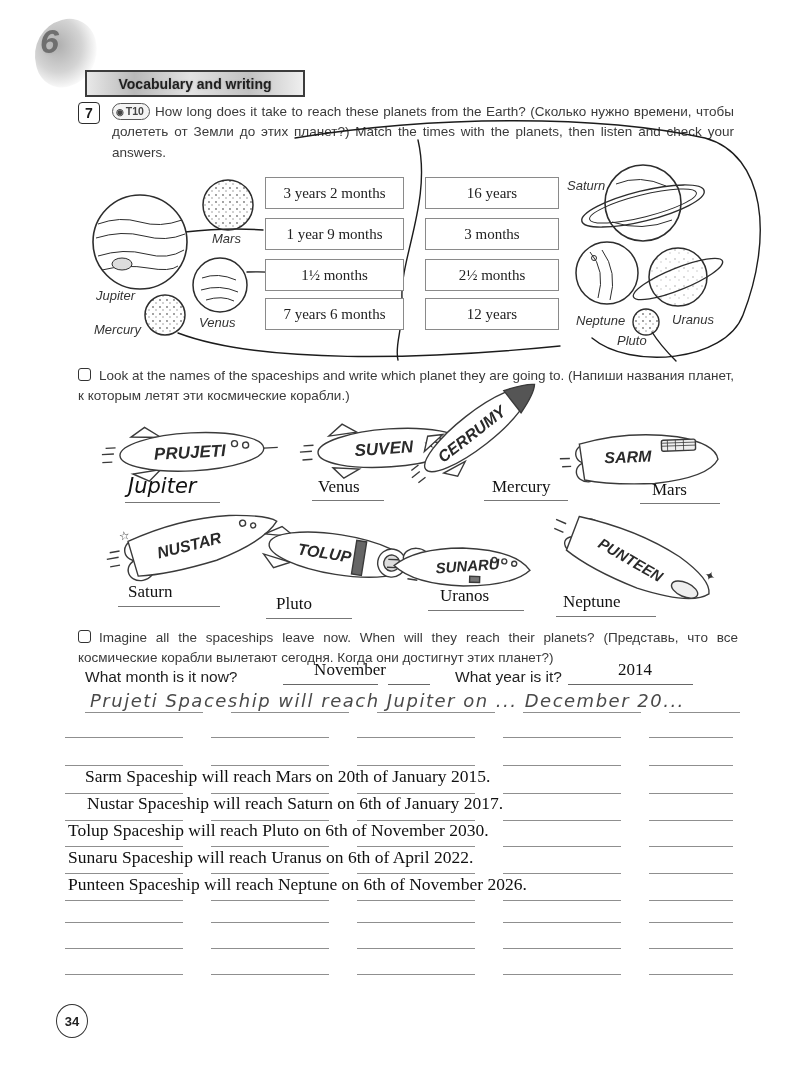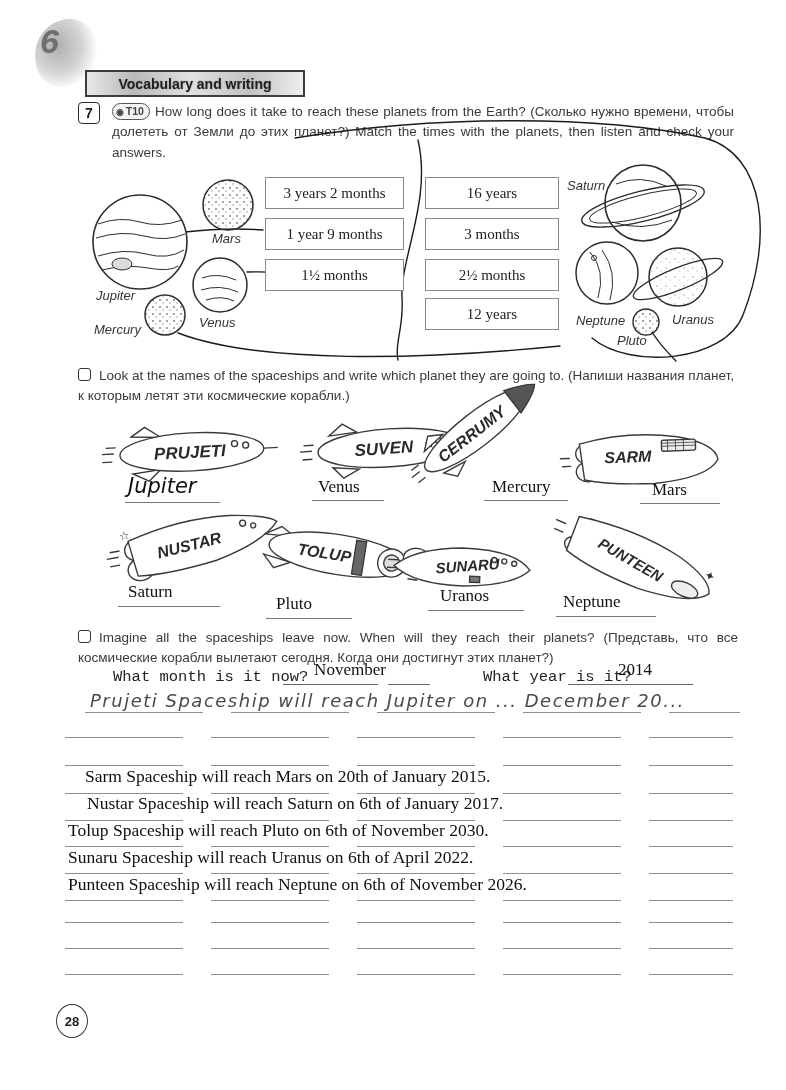--- a/index.html
+++ b/index.html
@@ -49,21 +49,21 @@
   .ship svg{overflow:visible;}
   .ship-answer{position:absolute;font-size:17px;color:#111;}
   .ans-rule{position:absolute;height:1px;background:#777;}
 
   
   .rule{position:absolute;height:1px;
     background:repeating-linear-gradient(90deg,#8f8f8f 0 118px,rgba(0,0,0,0) 118px 146px);}
   .typed-line{position:absolute;font-family:"Liberation Serif",serif;font-size:17.5px;color:#101010;white-space:nowrap;}
   .example-line{position:absolute;font-size:18px;letter-spacing:1.5px;white-space:nowrap;}
 
-  .qline{position:absolute;font-family:Liberation Mono, monospace;font-size:15.5px;color:#222;margin-left:28px;}
+  .qline{position:absolute;font-family:Liberation Sans, sans-serif;font-size:15.5px;color:#222;}
   .q-answer{position:absolute;font-family:"Liberation Serif",serif;font-size:17px;color:#101010;text-align:center;}
 
   
   .page-circle{left:56px;top:1004px;width:30px;height:32px;border:1.5px solid #333;border-radius:50%;
     display:flex;align-items:center;justify-content:center;font-size:13px;font-weight:bold;color:#222;}
 </style>
 </head>
 <body>
 
 <div id="page">
@@ -148,20 +148,21 @@
     </g>
     <text x="612" y="194" font-size="13" font-style="italic" fill="#333">Uranus</text>
 
     <circle cx="586" cy="192" r="13" fill="url(#stipple)" stroke="#2d2d2d" stroke-width="1.4"></circle>
     <text x="557" y="215" font-size="13" font-style="italic" fill="#333">Pluto</text>
   </svg>
 
   <div class="abs time-box" style="left:265px;top:177px;">3 years 2 months</div>
   <div class="abs time-box" style="left:265px;top:218px;">1 year 9 months</div>
   <div class="abs time-box" style="left:265px;top:259px;">1½ months</div>
+  <div class="abs time-box" style="left:265px;top:298px;">7 years 6 months</div>
   <div class="abs time-box" style="left:425px;top:177px;width:132px;">16 years</div>
   <div class="abs time-box" style="left:425px;top:218px;width:132px;">3 months</div>
   <div class="abs time-box" style="left:425px;top:259px;width:132px;">2½ months</div>
   <div class="abs time-box" style="left:425px;top:298px;width:132px;">12 years</div>
 
   <div class="abs task-text" style="left:78px;top:366px;width:656px;">
     <span class="chk"></span><span>Look at the names of the spaceships and write which planet they are going to. (Напиши названия планет, к которым летят эти космические корабли.)</span>
   </div>
 
   <div class="ship" style="left:100px;top:422px;transform:rotate(-3deg);">
@@ -316,15 +317,15 @@
   <div class="rule" style="left:65px;top:846px;width:668px;"></div>
   <div class="typed-line" style="left:68px;top:847px;">Sunaru Spaceship will reach Uranus on 6th of April 2022.</div>
   <div class="rule" style="left:65px;top:873px;width:668px;"></div>
   <div class="typed-line" style="left:68px;top:874px;">Punteen Spaceship will reach Neptune on 6th of November 2026.</div>
   <div class="rule" style="left:65px;top:900px;width:668px;"></div>
 
   <div class="rule" style="left:65px;top:922px;width:668px;"></div>
   <div class="rule" style="left:65px;top:948px;width:668px;"></div>
   <div class="rule" style="left:65px;top:974px;width:668px;"></div>
 
-  <div class="abs page-circle">28</div>
+  <div class="abs page-circle">34</div>
 
 </div>
 
 </body></html>

